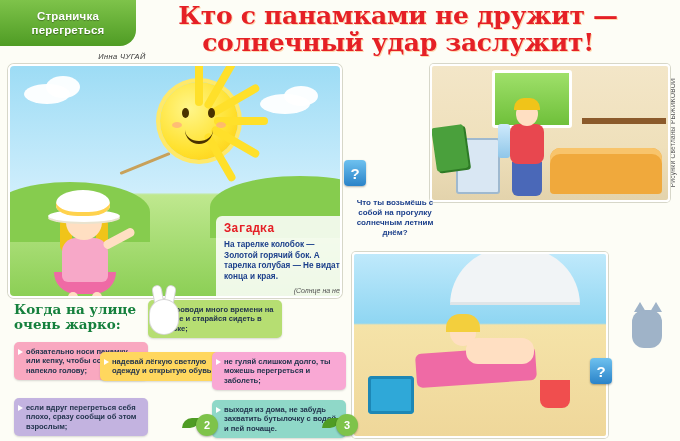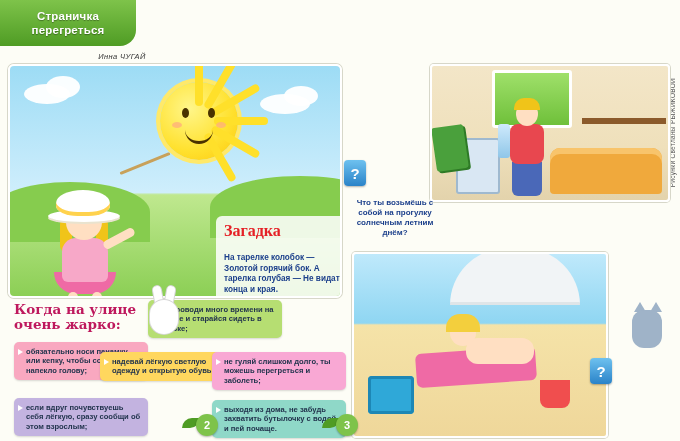--- a/index.html
+++ b/index.html
@@ -72,21 +72,21 @@
   .girl-body{position:absolute;left:52px;top:172px;width:46px;height:44px;background:#f7a8c8;border-radius:14px 14px 6px 6px;}
   .girl-skirt{position:absolute;left:44px;top:206px;width:62px;height:22px;background:#ef6aa5;border-radius:0 0 28px 28px;}
   .girl-arm{position:absolute;left:92px;top:168px;width:34px;height:9px;background:#ffdfc2;border-radius:6px;transform:rotate(-28deg);}
   .girl-leg{position:absolute;top:226px;width:10px;height:20px;background:#ffdfc2;border-radius:5px;}
 
   
   .riddle{
     position:absolute;left:206px;top:150px;width:126px;
     background:rgba(255,255,255,.86);border-radius:6px;padding:6px 8px 8px;
   }
-  .riddle h4{margin:0 0 13px;font-size:16px;color:#e52026;font-weight:bold;font-family:Liberation Serif, serif;}
+  .riddle h4{margin:0 0 4px;font-size:12px;color:#e52026;font-weight:bold;font-family:Liberation Mono, monospace;}
   .riddle p{margin:0;font-size:8.2px;line-height:10.5px;color:#1b3f8b;font-weight:bold;}
   .riddle .ans{margin-top:5px;font-size:7px;color:#555;text-align:right;font-style:italic;}
 
   
   .qmark{
     position:absolute;width:22px;height:26px;border-radius:4px;
     background:linear-gradient(180deg,#6ec1ef 0%,#2a83c8 100%);
     color:#fff;font-weight:bold;font-size:15px;
     display:flex;align-items:center;justify-content:center;
     box-shadow:0 1px 2px rgba(0,0,0,.3);
@@ -111,21 +111,21 @@
   .room-book{position:absolute;left:2px;top:60px;width:32px;height:44px;background:#4aa03c;border-radius:3px;transform:rotate(-8deg);box-shadow:2px 2px 0 #2e7a26;}
 
   
   .cap{
     position:absolute;font-size:8px;line-height:10px;color:#1b3f8b;font-weight:bold;
   }
 
   
   .hot-head{
     position:absolute;left:14px;top:302px;width:126px;
-    font-size:13.5px;line-height:15px;font-weight:bold;color:#be185d;
+    font-size:13.5px;line-height:15px;font-weight:bold;color:#15803d;
     font-family:"DejaVu Serif",serif;
   }
   
   .tip{
     position:absolute;border-radius:5px;padding:5px 6px 5px 12px;
     font-size:7.6px;line-height:9.4px;color:#22344d;font-weight:bold;
     box-shadow:0 1px 2px rgba(0,0,0,.15);
   }
   .tip::before{
     content:"";position:absolute;left:4px;top:7px;width:0;height:0;
@@ -172,20 +172,21 @@
 </head>
 <body>
 
 <div class="page">
 
   <div class="hdr-tab">
     <span>Страничка</span>
     <span>перегреться</span>
   </div>
 
+  <div class="title">Кто с панамками не дружит — солнечный удар заслужит!</div>
 
   <div class="author">Инна ЧУГАЙ</div>
 
   <div class="credit-vert">Рисунки Светланы РЫЖИКОВОЙ</div>
 
   <div class="ill-main">
     <div class="cloud" style="left:14px;top:18px;width:46px;height:20px;"></div>
     <div class="cloud" style="left:36px;top:10px;width:34px;height:22px;"></div>
     <div class="cloud" style="left:250px;top:28px;width:50px;height:20px;"></div>
     <div class="cloud" style="left:274px;top:20px;width:34px;height:20px;"></div>
@@ -246,21 +247,21 @@
     <span>?</span>
   </div>
   <div class="cap" style="left:352px;top:198px;width:86px;text-align:center;">Что ты возьмёшь с собой на прогулку солнечным летним днём?</div>
 
   <div class="hot-head">Когда на улице очень жарко:</div>
 
   <div class="tip pink" style="left:14px;top:342px;width:116px;">обязательно носи панамку или кепку, чтобы солнце не напекло голову;</div>
   <div class="tip green" style="left:148px;top:300px;width:116px;">не проводи много времени на пляже и старайся сидеть в теньке;</div>
   <div class="tip yellow" style="left:100px;top:352px;width:104px;">надевай лёгкую светлую одежду и открытую обувь;</div>
   <div class="tip orange" style="left:212px;top:352px;width:116px;">не гуляй слишком долго, ты можешь перегреться и заболеть;</div>
-  <div class="tip lilac" style="left:14px;top:398px;width:116px;">если вдруг почувствуешь себя лёгкую, сразу сообщи об этом взрослым;</div>
+  <div class="tip lilac" style="left:14px;top:398px;width:116px;">если вдруг перегреться себя плохо, сразу сообщи об этом взрослым;</div>
   <div class="tip teal" style="left:212px;top:400px;width:116px;">выходя из дома, не забудь захватить бутылочку с водой и пей почаще.</div>
 
   <div class="bunny-ear" style="left:154px;top:286px;transform:rotate(-10deg);"></div>
   <div class="bunny-ear" style="left:166px;top:286px;transform:rotate(10deg);"></div>
   <div class="bunny-body"></div>
 
   <div class="ill-beach">
     <div class="umbrella"></div>
     <div class="towel"></div>
     <div class="girl2-body"></div>

